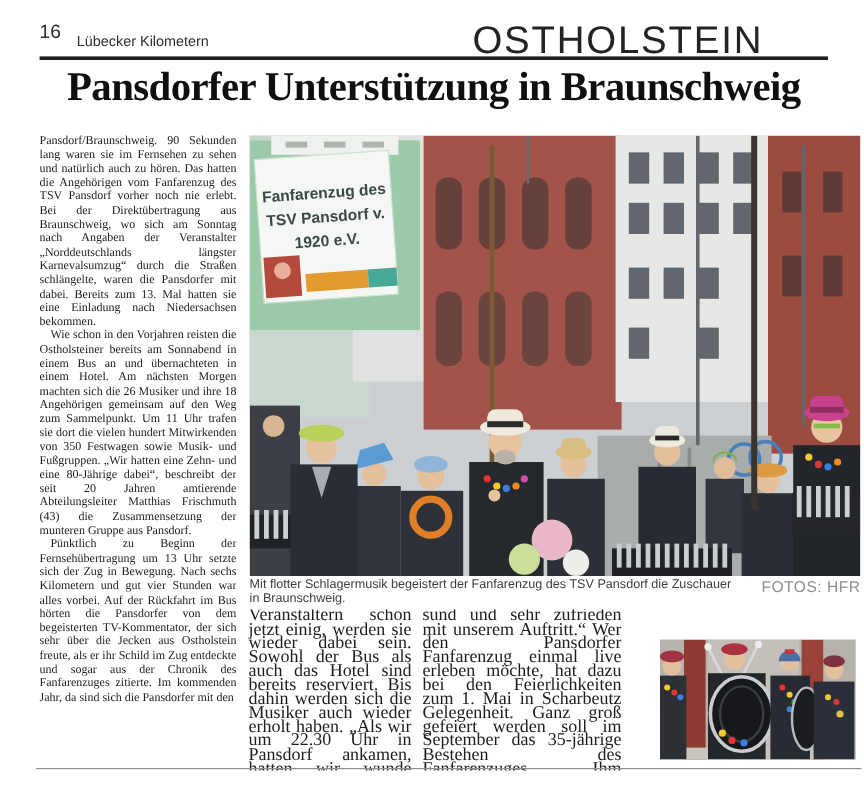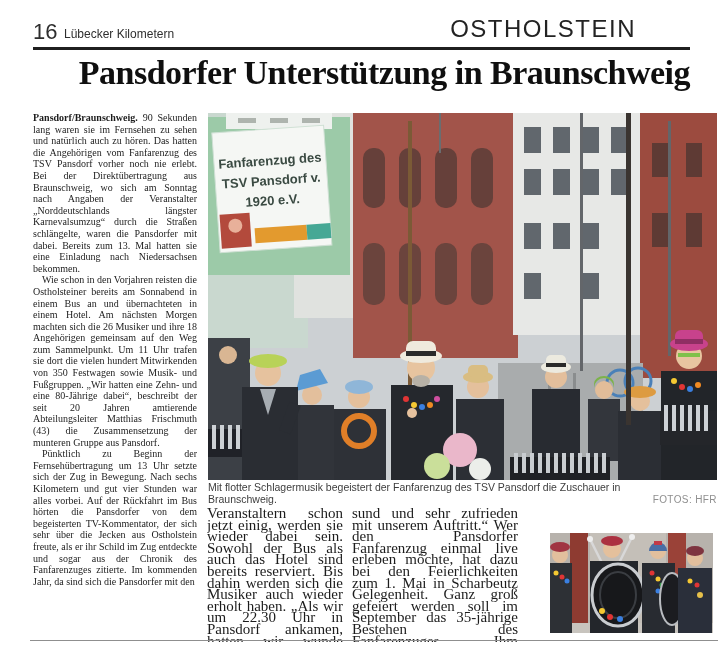--- a/index.html
+++ b/index.html
@@ -1,49 +1,49 @@
 <!DOCTYPE html>
 <html><head>
 <meta charset="utf-8">
 <style>
   html,body{margin:0;padding:0;background:#ffffff;}
   .page{position:relative;width:720px;height:655px;background:#ffffff;
         font-family:"Liberation Serif",serif;color:#1c1c1c;overflow:hidden;}
   
   .hdr-num{position:absolute;left:33px;top:19px;font-family:"Liberation Sans",sans-serif;
-           font-size:22px;color:#2e2e2e;}
+           font-size:16px;color:#2e2e2e;}
   .hdr-name{position:absolute;left:64px;top:27px;font-family:"Liberation Sans",sans-serif;
            font-size:12px;color:#2e2e2e;}
   .hdr-section{position:absolute;right:84px;top:15px;font-family:"Liberation Sans",sans-serif;
-           font-size:24px;letter-spacing:1.5px;color:#232323;}
+           font-size:32px;letter-spacing:1.5px;color:#232323;}
   .hdr-rule{position:absolute;left:33px;top:47px;width:657px;height:3px;background:#1f1f1f;}
   
-  .headline{position:absolute;left:33px;top:54px;width:657px;text-align:right;
+  .headline{position:absolute;left:33px;top:54px;width:657px;text-align:center;
            font-size:34px;font-weight:bold;letter-spacing:-0.5px;color:#0f0f0f;margin:0;}
   
   .col-left{position:absolute;left:33px;top:112px;width:164px;height:521px;overflow:hidden;
            font-size:10px;line-height:11.6px;text-align:justify;}
   .col-left p,.col-b p{margin:0;}
   .ind{text-indent:9px;}
-  .dateline{font-weight:bold;}
+  .dateline{font-weight:normal;}
   .col-b{position:absolute;top:508px;height:134px;overflow:hidden;
          font-size:15px;line-height:11.6px;text-align:justify;}
   #colb1{left:207px;width:136px;}
   #colb2{left:352px;width:166px;}
   .byline{float:right;font-style:italic;font-family:Liberation Serif, serif;}
   
   figure{margin:0;padding:0;}
   .photo-main{position:absolute;left:208px;top:113px;width:509px;height:367px;
               overflow:hidden;background:#ccd0d3;}
   .photo-small{position:absolute;left:550px;top:533px;width:163px;height:100px;
               overflow:hidden;background:#b7b2ac;}
   .caption-row{position:absolute;left:208px;top:481px;width:509px;
               font-family:"Liberation Sans",sans-serif;font-size:10.5px;color:#3d3d3d;
-              display:flex;justify-content:space-between;align-items:flex-end;}
-  .credit{font-size:10px;color:#8f8f8f;letter-spacing:0.4px;white-space:nowrap;margin-left:25px;}
+              display:flex;justify-content:space-between;align-items:flex-start;}
+  .credit{font-size:13px;color:#8f8f8f;letter-spacing:0.4px;white-space:nowrap;margin-left:25px;}
   .bottom-rule{position:absolute;left:30px;top:640px;width:688px;height:1px;background:#8f8f8f;}
 </style>
 </head>
 <body>
 
 <div class="page">
 
   <span class="hdr-num">16</span>
   <span class="hdr-name">Lübecker Kilometern</span>
   <span class="hdr-section">OSTHOLSTEIN</span>

